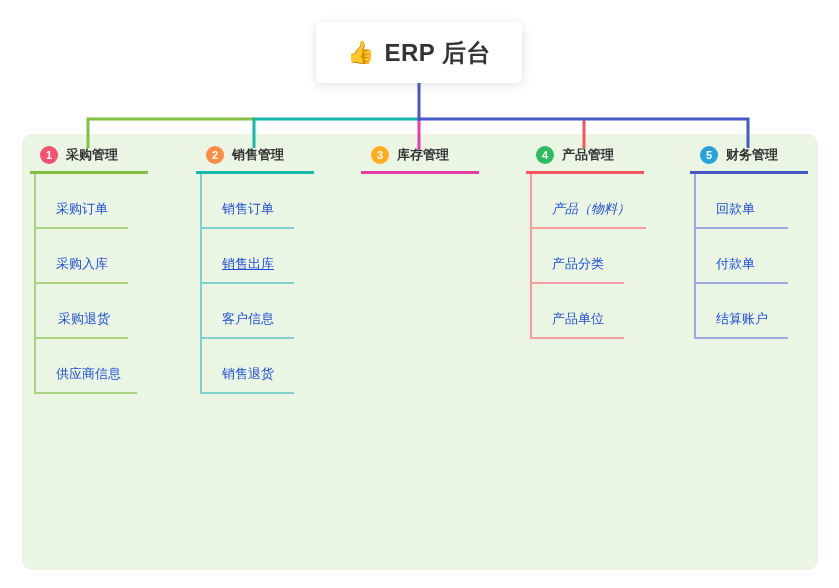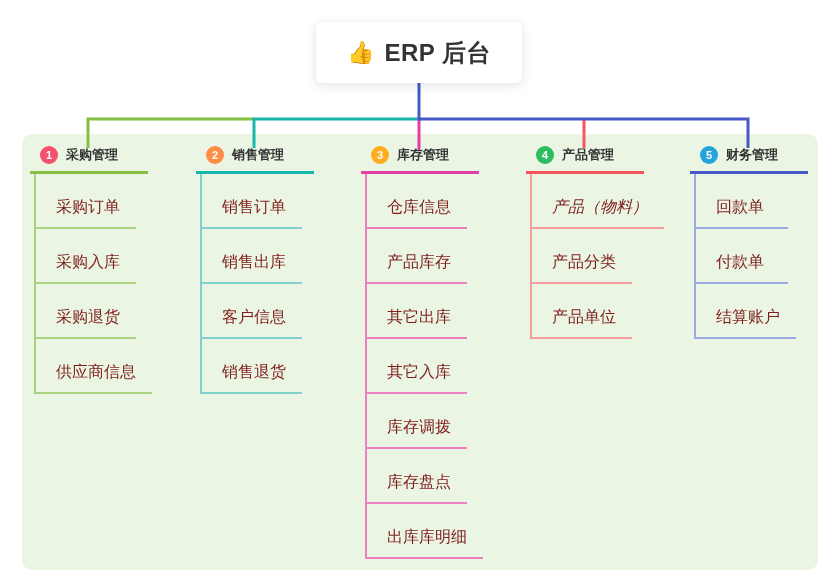--- a/index.html
+++ b/index.html
@@ -43,21 +43,21 @@
     border-radius:50%; color:#ffffff;
     font-size:11px; font-weight:700;
     display:flex; align-items:center; justify-content:center;
   }
   .branch-label { font-size:13px; font-weight:600; color:#333333; white-space:nowrap; }
   .children { margin-left:4px; border-left:2px solid; width:fit-content; }
   .child { height:55px; display:flex; align-items:flex-end; cursor:pointer; }
   .child-label {
     border-bottom:2px solid;
     padding:0 16px 9px 20px;
-    font-size:16px; color:#7f1d1d;
+    font-size:13px; color:#1d4ed8;
     white-space:nowrap; min-width:92px;
   }
 </style>
 </head>
 <body style="background: rgb(255, 255, 255);">
 
 <div id="panel" style="background: rgb(234, 246, 227);"></div>
 
 <svg id="connectors" width="839" height="588">
     <polyline points="88,148 88,119 254,119" fill="none" stroke="#84bf41" stroke-width="3"></polyline>
@@ -102,67 +102,38 @@
     <div class="branch-title" style="border-bottom-color: rgb(23, 184, 172);">
       <span class="badge" style="background: rgb(255, 140, 66);">2</span>
       <span class="branch-label">销售管理</span>
     </div>
     <div class="children" style="border-left-color: rgb(126, 210, 203);">
   <div class="child">
     <span class="child-label" style="border-bottom-color: rgb(126, 210, 203);">销售订单</span>
   </div>
 
   <div class="child">
-    <span class="child-label" style="border-bottom-color: rgb(126, 210, 203);">销售出库</span>
+    <span class="child-label" style="border-bottom-color: rgb(126, 210, 203); text-decoration: underline;">销售出库</span>
   </div>
 
   <div class="child">
     <span class="child-label" style="border-bottom-color: rgb(126, 210, 203);">客户信息</span>
   </div>
 
   <div class="child">
     <span class="child-label" style="border-bottom-color: rgb(126, 210, 203);">销售退货</span>
   </div>
 </div>
   </div>
 
   <div class="branch" style="left: 361px;">
     <div class="branch-title" style="border-bottom-color: rgb(225, 63, 166);">
       <span class="badge" style="background: rgb(255, 172, 30);">3</span>
       <span class="branch-label">库存管理</span>
     </div>
-    <div class="children" style="border-left-color: rgb(238, 127, 193);">
-  <div class="child">
-    <span class="child-label" style="border-bottom-color: rgb(238, 127, 193);">仓库信息</span>
-  </div>
-
-  <div class="child">
-    <span class="child-label" style="border-bottom-color: rgb(238, 127, 193);">产品库存</span>
-  </div>
-
-  <div class="child">
-    <span class="child-label" style="border-bottom-color: rgb(238, 127, 193);">其它出库</span>
-  </div>
-
-  <div class="child">
-    <span class="child-label" style="border-bottom-color: rgb(238, 127, 193);">其它入库</span>
-  </div>
-
-  <div class="child">
-    <span class="child-label" style="border-bottom-color: rgb(238, 127, 193);">库存调拨</span>
-  </div>
-
-  <div class="child">
-    <span class="child-label" style="border-bottom-color: rgb(238, 127, 193);">库存盘点</span>
-  </div>
-
-  <div class="child">
-    <span class="child-label" style="border-bottom-color: rgb(238, 127, 193);">出库库明细</span>
-  </div>
-</div>
   </div>
 
   <div class="branch" style="left: 526px;">
     <div class="branch-title" style="border-bottom-color: rgb(244, 85, 95);">
       <span class="badge" style="background: rgb(45, 189, 94);">4</span>
       <span class="branch-label">产品管理</span>
     </div>
     <div class="children" style="border-left-color: rgb(247, 157, 157);">
   <div class="child">
     <span class="child-label" style="border-bottom-color: rgb(247, 157, 157); font-style: italic;">产品（物料）</span>

